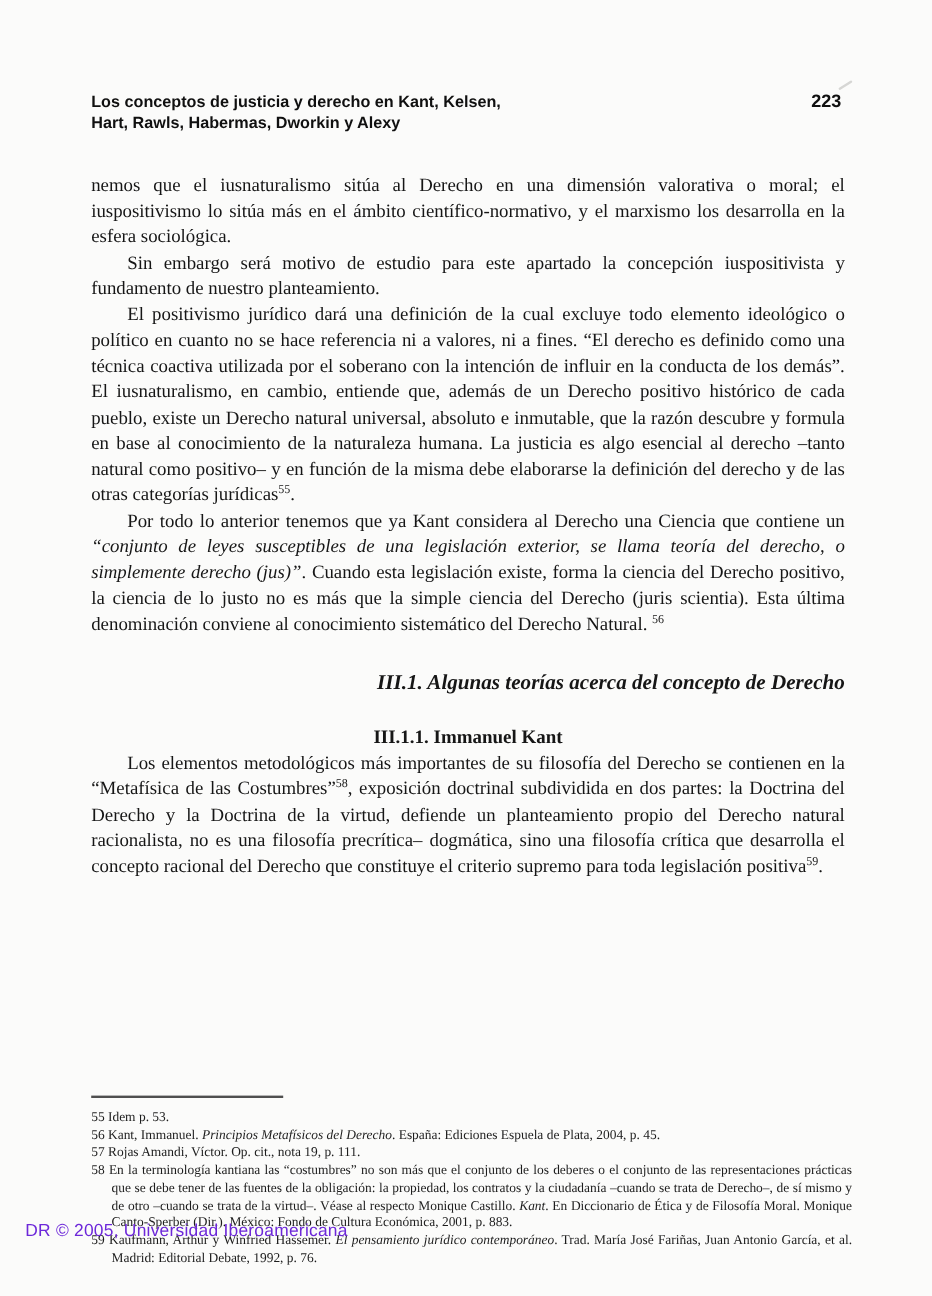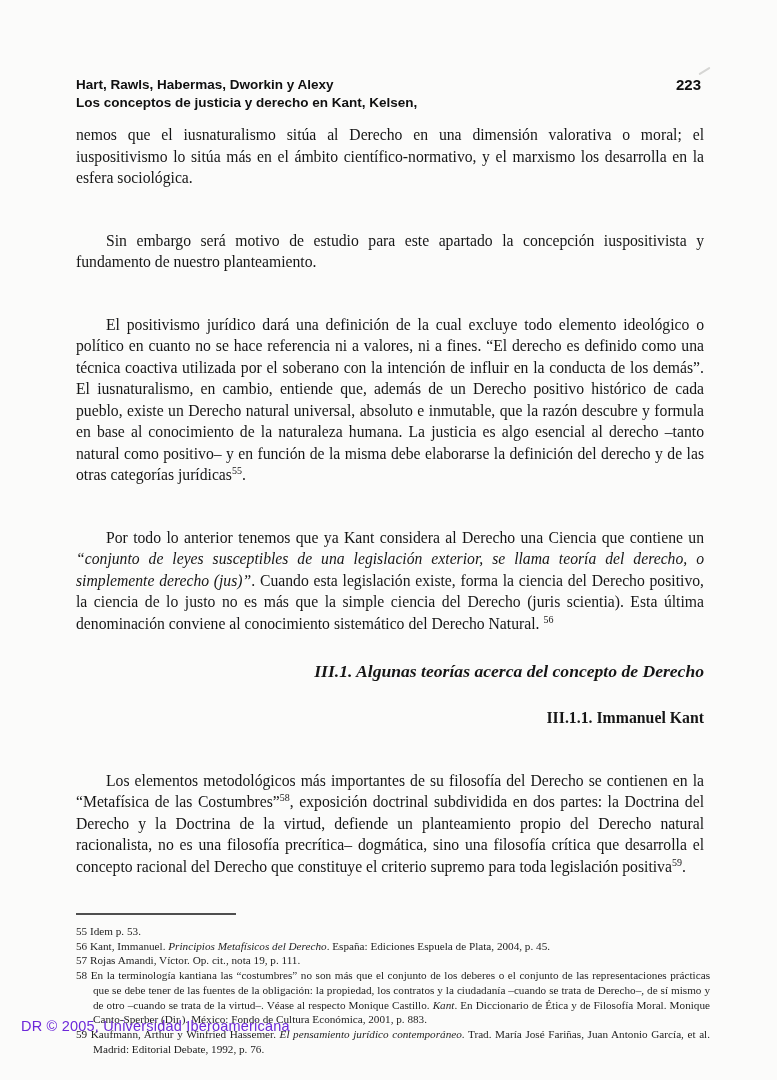--- a/index.html
+++ b/index.html
@@ -17,33 +17,33 @@
   }
   .running-header{
     position:absolute;top:76px;left:76px;right:76px;
     display:flex;justify-content:space-between;align-items:flex-start;
     font-family:"Liberation Sans",sans-serif;
     font-weight:bold;color:#101010;
   }
   .running-header .titles{font-size:13.5px;line-height:17.5px;max-width:520px;}
   .running-header .pagenum{font-size:15px;line-height:17px;}
   .main-column{
-    position:absolute;top:124px;left:76px;width:628px;
+    position:absolute;top:144px;left:76px;width:628px;
     font-size:15.7px;line-height:21.5px;text-align:justify;
   }
   .main-column p{margin:0;}
-  p.ind{text-indent:30px;margin-top:41px;}
+  p.ind{text-indent:30px;}
   sup.fnref{font-size:10px;line-height:0;vertical-align:super;letter-spacing:0;}
   h2.section-heading{
     font-size:17.6px;line-height:22px;font-weight:bold;font-style:italic;
     margin:26px 0 25px 0;text-align:right;
   }
   h3.subsection-heading{
     font-size:15.8px;line-height:21.5px;font-weight:bold;
-    margin:0;text-align:right;
+    margin:0;text-align:center;
   }
   .footnotes{
     position:absolute;top:913px;left:76px;width:634px;
     font-size:11.2px;line-height:14.7px;color:#1d1d1d;text-align:justify;
   }
   .fn-rule{width:160px;height:2px;background:#4f4f4f;margin:0 0 9px 0;}
   .fn{padding-left:17px;text-indent:-17px;margin:0;}
   .copyright{
     position:absolute;left:21px;top:1018px;
     font-family:"Liberation Sans",sans-serif;
@@ -53,22 +53,22 @@
 </style>
 </head>
 <body>
 
 <div class="page">
 
   <span class="scan-artifact"></span>
 
   <header class="running-header">
     <div class="titles">
+      <div>Los conceptos de justicia y derecho en Kant, Kelsen,</div>
       <div>Hart, Rawls, Habermas, Dworkin y Alexy</div>
-      <div>Los conceptos de justicia y derecho en Kant, Kelsen,</div>
     </div>
     <div class="pagenum">223</div>
   </header>
 
   <main class="main-column">
     <p><span>nemos que el iusnaturalismo sitúa al Derecho en una dimensión valorativa o moral; el iuspositivismo lo sitúa más en el ámbito científico-normativo, y el marxismo los desarrolla en la esfera sociológica.</span></p>
     <p class="ind"><span>Sin embargo será motivo de estudio para este apartado la concepción iuspositivista y fundamento de nuestro planteamiento.</span></p>
     <p class="ind"><span>El positivismo jurídico dará una definición de la cual excluye todo elemento ideológico o político en cuanto no se hace referencia ni a valores, ni a fines. “El derecho es definido como una técnica coactiva utilizada por el soberano con la intención de influir en la conducta de los demás”. El iusnaturalismo, en cambio, entiende que, además de un Derecho positivo histórico de cada pueblo, existe un Derecho natural universal, absoluto e inmutable, que la razón descubre y formula en base al conocimiento de la naturaleza humana. La justicia es algo esencial al derecho –tanto natural como positivo– y en función de la misma debe elaborarse la definición del derecho y de las otras categorías jurídicas</span><sup class="fnref">55</sup><span>.</span></p>
     <p class="ind"><span>Por todo lo anterior tenemos que ya Kant considera al Derecho una Ciencia que contiene un </span><i>“conjunto de leyes susceptibles de una legislación exterior, se llama teoría del derecho, o simplemente derecho (jus)”</i><span>. Cuando esta legislación existe, forma la ciencia del Derecho positivo, la ciencia de lo justo no es más que la simple ciencia del Derecho (juris scientia). Esta última denominación conviene al conocimiento sistemático del Derecho Natural. </span><sup class="fnref">56</sup></p>
 

